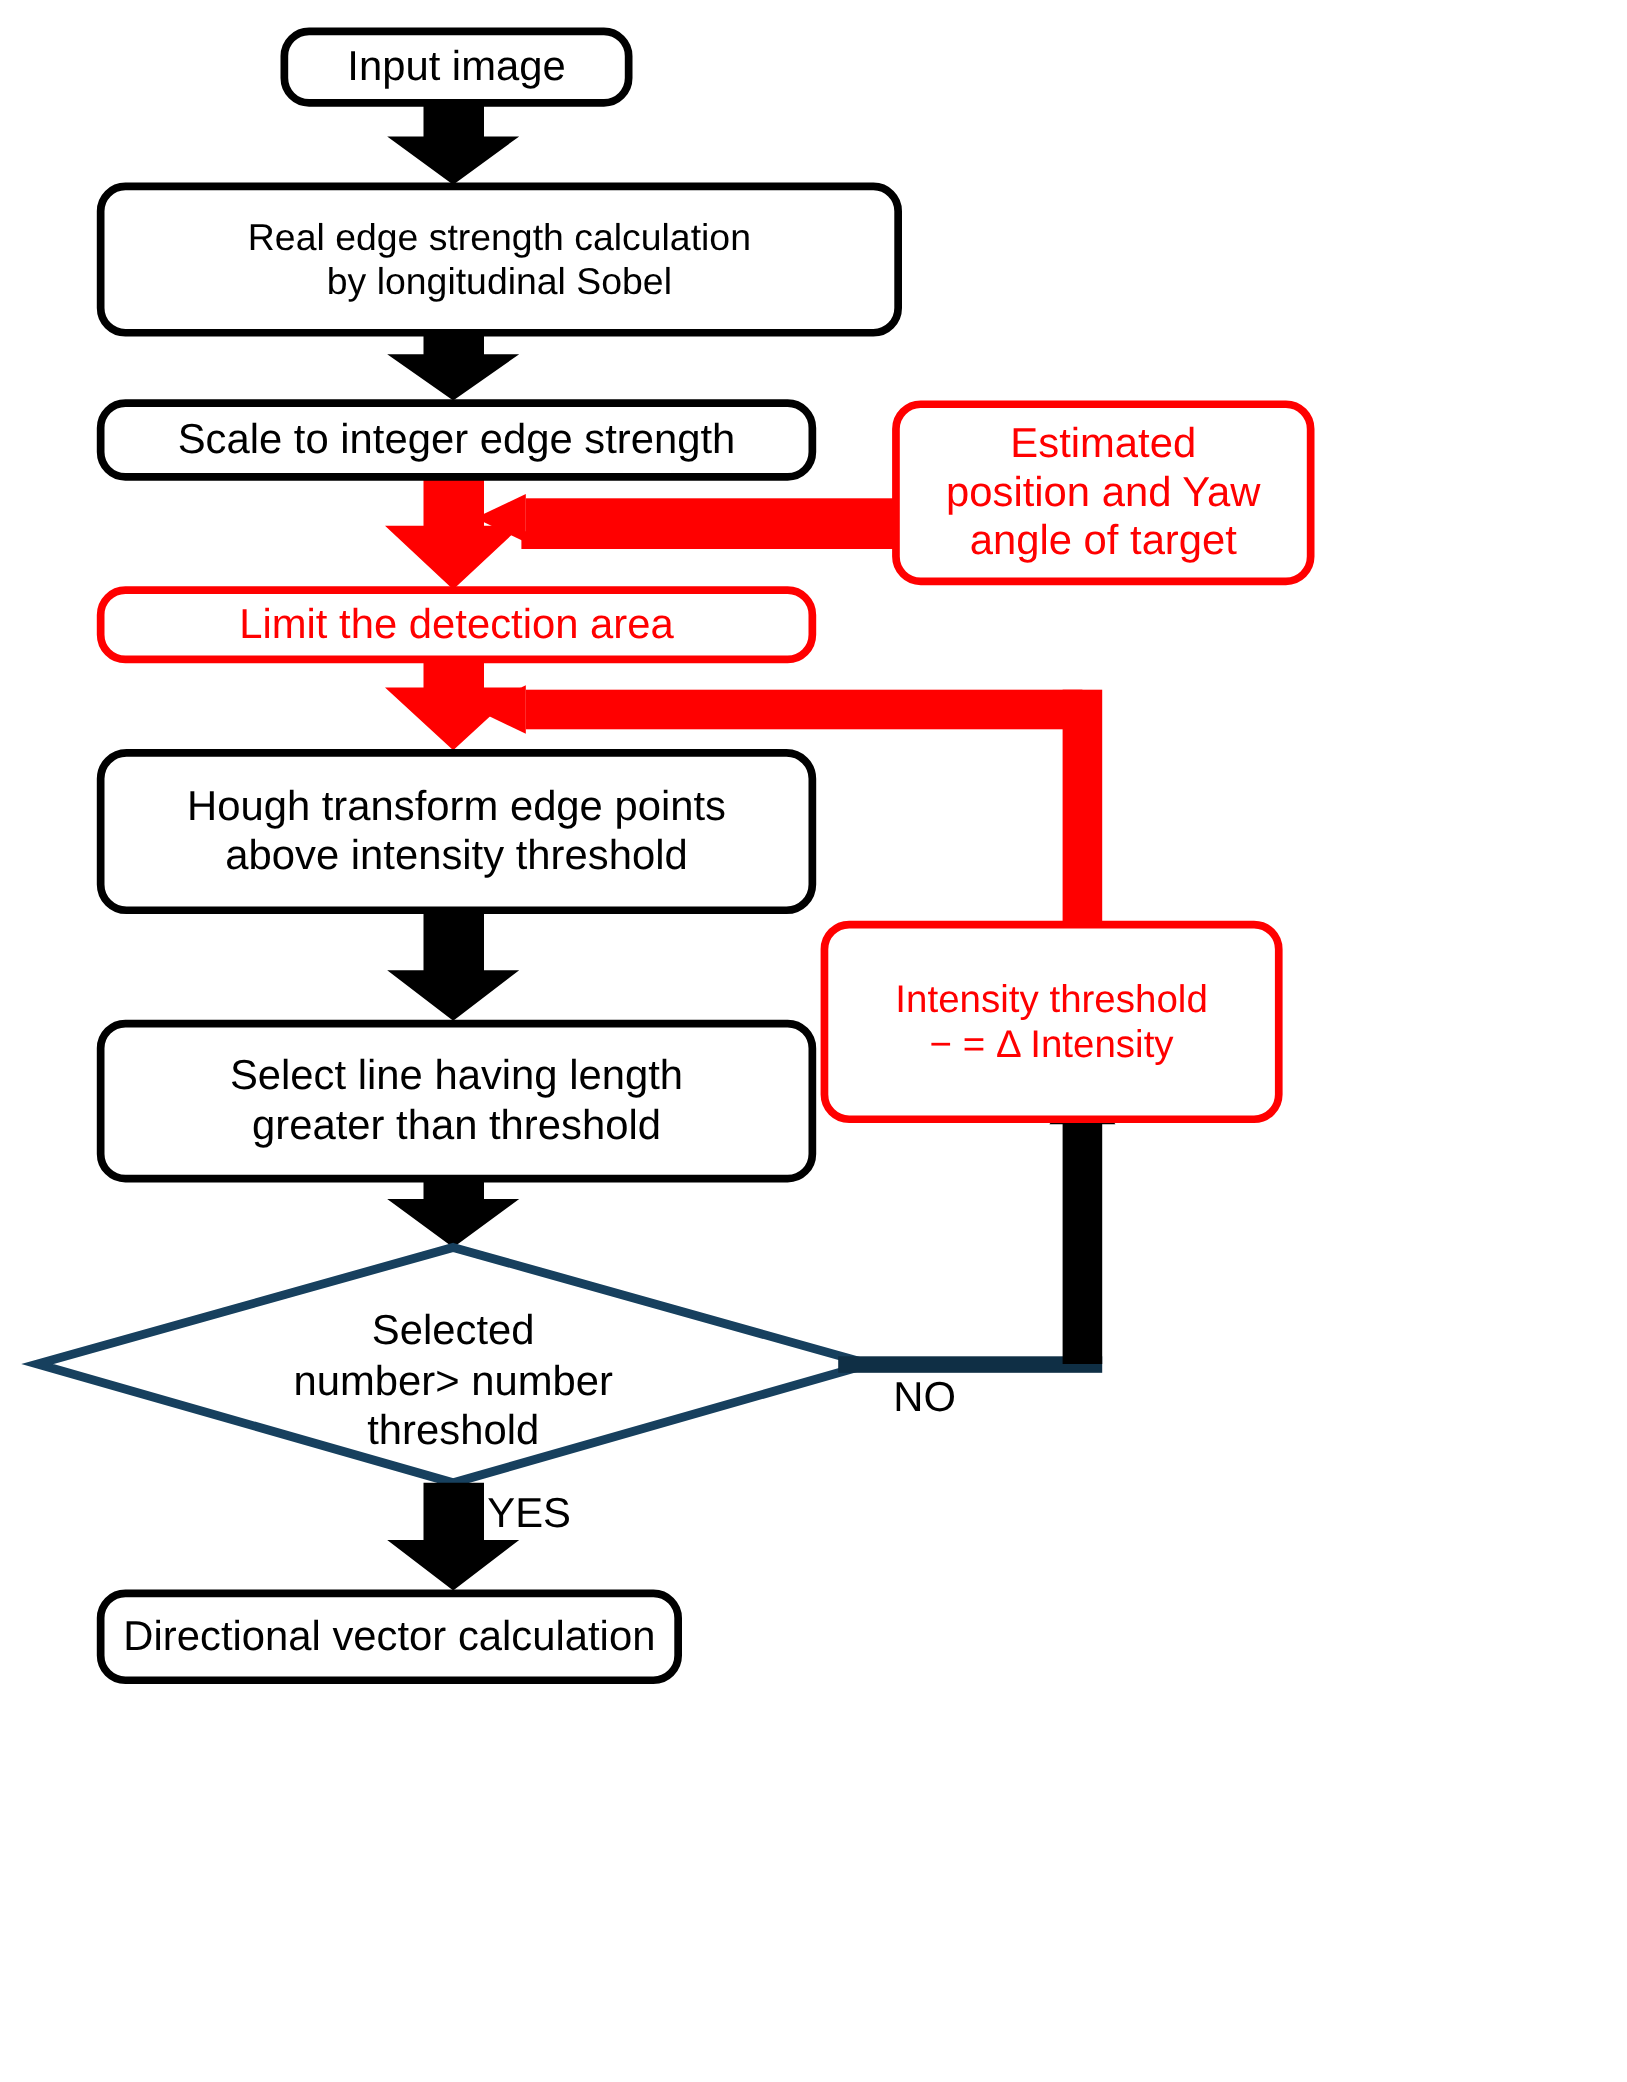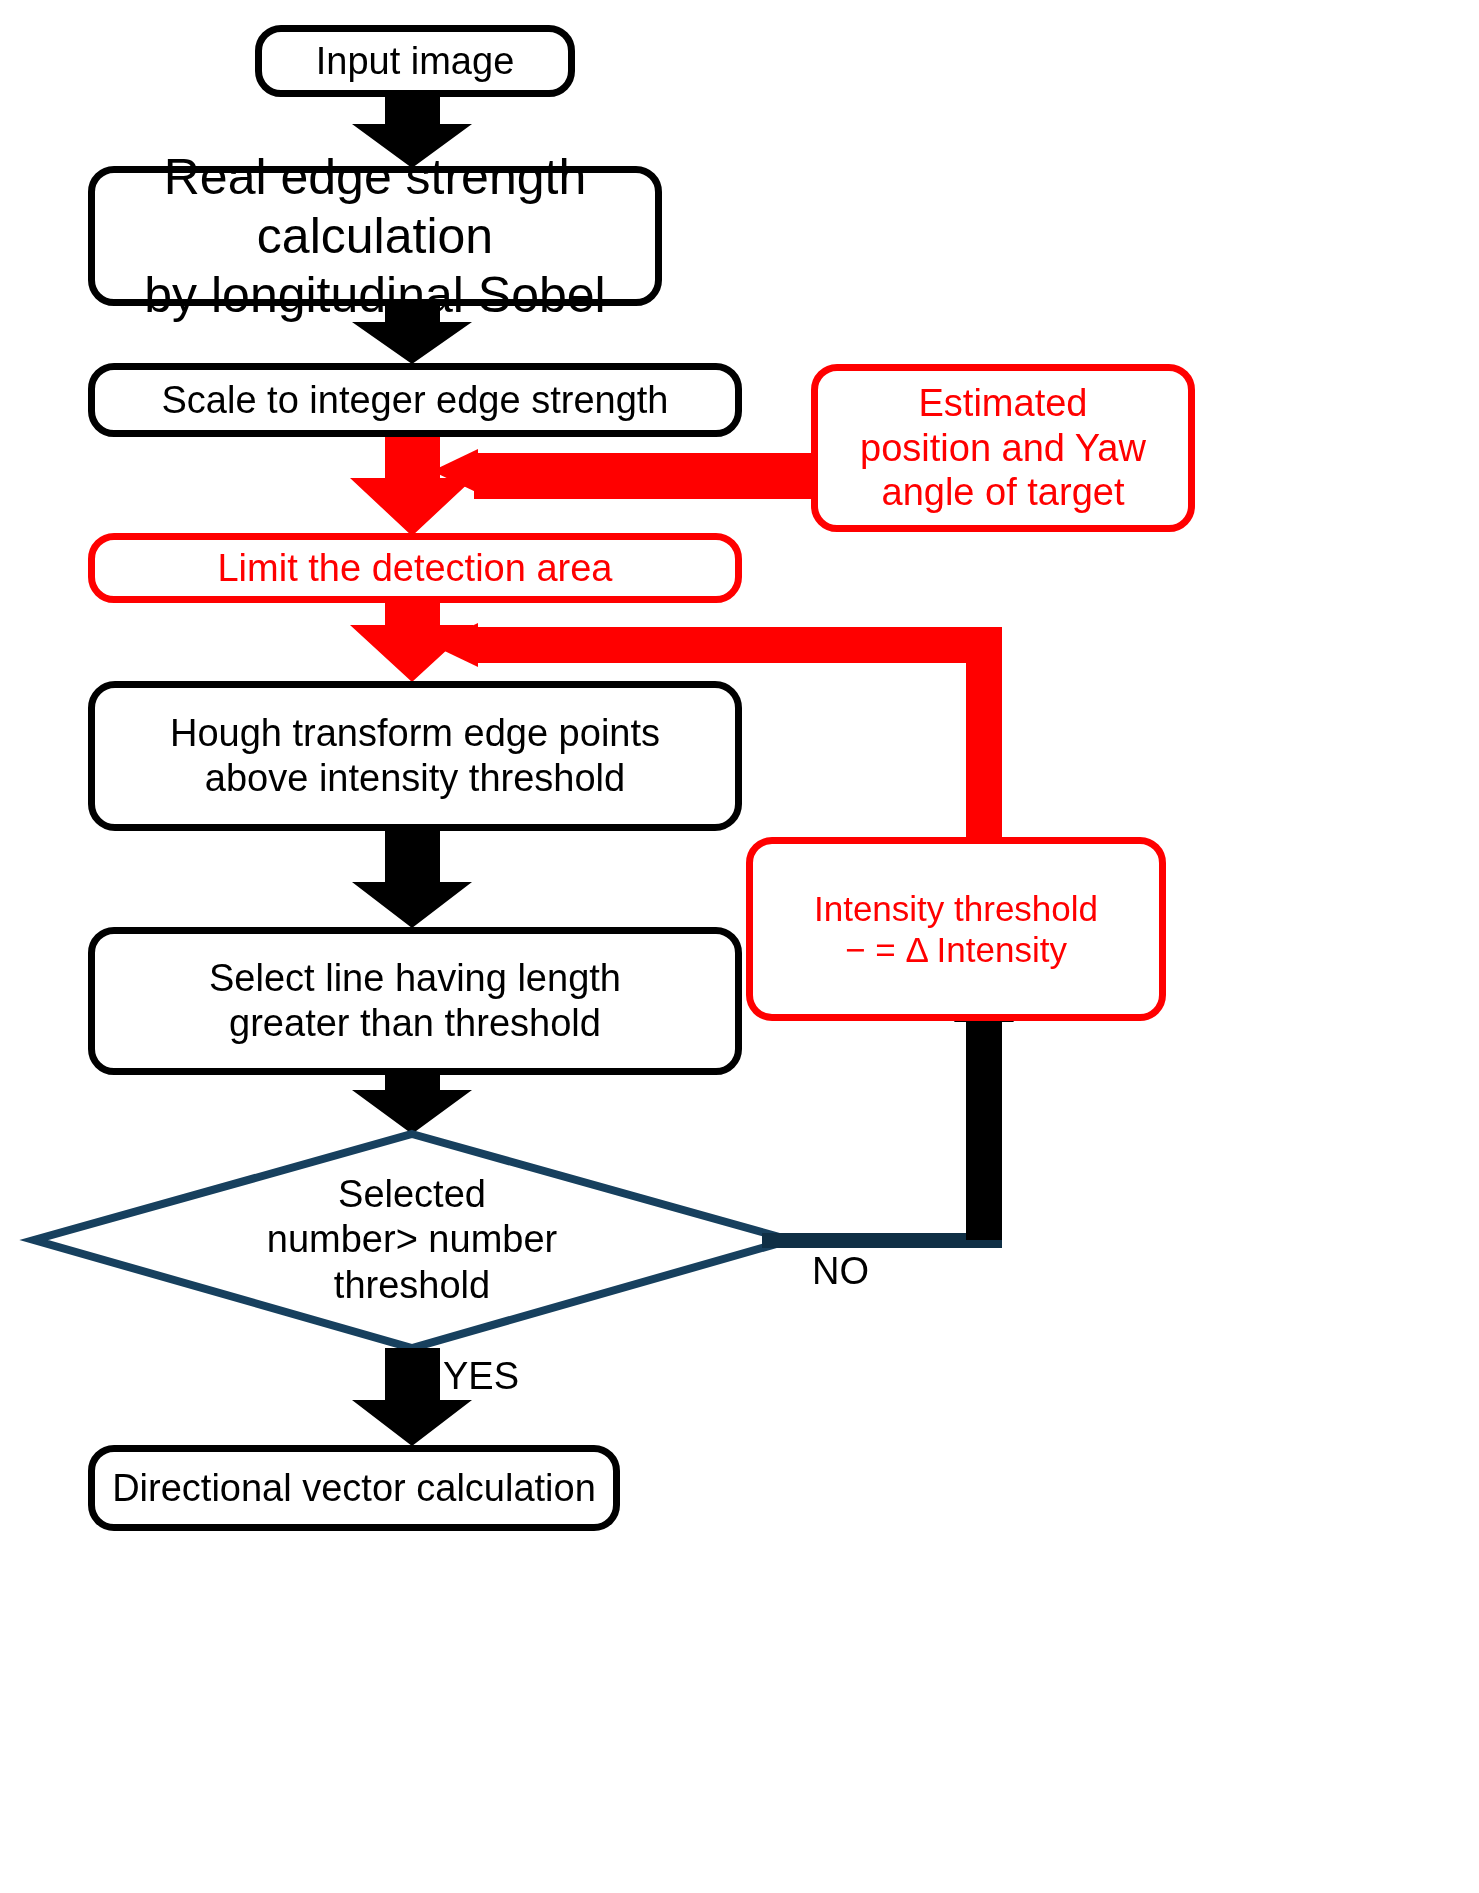--- a/index.html
+++ b/index.html
@@ -55,21 +55,21 @@
     background: transparent;
     white-space: nowrap;
   }
   .diamond-label {
     position: absolute;
     color: #000000;
     text-align: center;
     white-space: pre-line;
     line-height: 1.2;
     display: flex;
-    align-items: center;
+    align-items: flex-end;
     justify-content: center;
   }
 </style>
 </head>
 <body>
 
 <div id="canvas">
 
   <svg id="flow-svg" viewBox="0 0 1479 1893">
 
@@ -127,21 +127,21 @@
 
     <g>
       <polygon fill="#000000" points="385,1348 440,1348 440,1400 472,1400 412,1446 352,1400 385,1400"></polygon>
     </g>
   </svg>
 
   <div class="node node-black" style="left:255px; top:25px; width:320px; height:72px; font-size:38px;">
     <span class="node-label">Input image</span>
   </div>
 
-  <div class="node node-black" style="left:88px; top:166px; width:574px; height:140px; font-size:50px;">
+  <div class="node node-black" style="left:88px; top:166px; width:732px; height:140px; font-size:34px;">
     <span class="node-label">Real edge strength calculation
 by longitudinal Sobel</span>
   </div>
 
   <div class="node node-black" style="left:88px; top:363px; width:654px; height:74px; font-size:38px;">
     <span class="node-label">Scale to integer edge strength</span>
   </div>
 
   <div class="node node-red" style="left:811px; top:364px; width:384px; height:168px; font-size:38px;">
     <span class="node-label">Estimated

